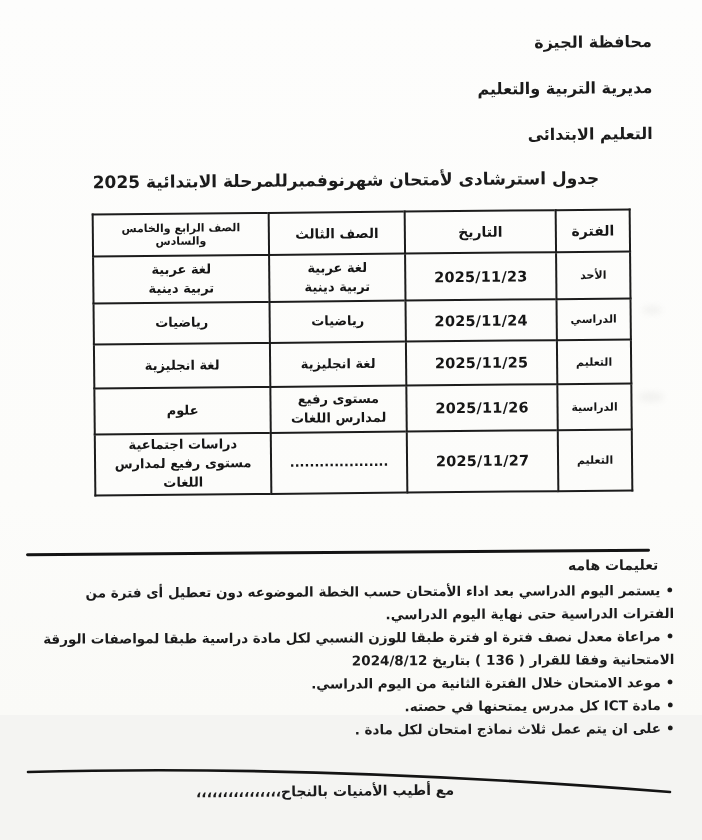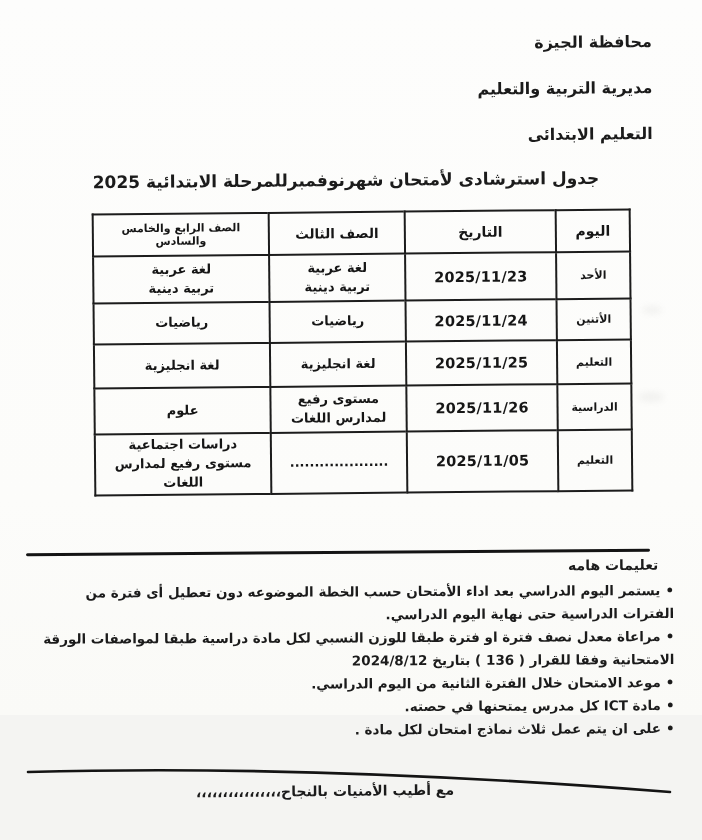--- a/index.html
+++ b/index.html
@@ -104,56 +104,56 @@
   <div class="table-wrap">
     <table class="schedule">
       <colgroup>
         <col class="c-day">
           <col class="c-date">
           <col class="c-g3">
           <col class="c-g456">
       </colgroup>
       <thead>
         <tr class="hrow">
-          <th class="h-day">اليوم</th>
+          <th class="h-day">الفترة</th>
           <th class="h-date">التاريخ</th>
           <th class="h-g3">الصف الثالث</th>
           <th class="h-g456">الصف الرابع والخامس والسادس</th>
         </tr>
       </thead>
       <tbody>
         <tr class="r0">
           <td class="day">الأحد</td>
           <td class="date">2025/11/23</td>
           <td class="subj">لغة عربية
 تربية دينية</td>
           <td class="subj">لغة عربية
 تربية دينية</td>
         </tr>
         <tr class="r1">
-          <td class="day">الأتنين</td>
+          <td class="day">الدراسي</td>
           <td class="date">2025/11/24</td>
           <td class="subj">رياضيات</td>
           <td class="subj">رياضيات</td>
         </tr>
         <tr class="r2">
           <td class="day">التعليم</td>
           <td class="date">2025/11/25</td>
           <td class="subj">لغة انجليزية</td>
           <td class="subj">لغة انجليزية</td>
         </tr>
         <tr class="r3">
           <td class="day">الدراسية</td>
           <td class="date">2025/11/26</td>
           <td class="subj">مستوى رفيع لمدارس اللغات</td>
           <td class="subj">علوم</td>
         </tr>
         <tr class="r4">
           <td class="day">التعليم</td>
-          <td class="date">2025/11/05</td>
+          <td class="date">2025/11/27</td>
           <td class="subj">....................</td>
           <td class="subj">دراسات اجتماعية
 مستوى رفيع لمدارس اللغات</td>
         </tr>
       </tbody>
     </table>
   </div>
 
   <div class="rule"></div>
   <div class="notes-heading">تعليمات هامه</div>

